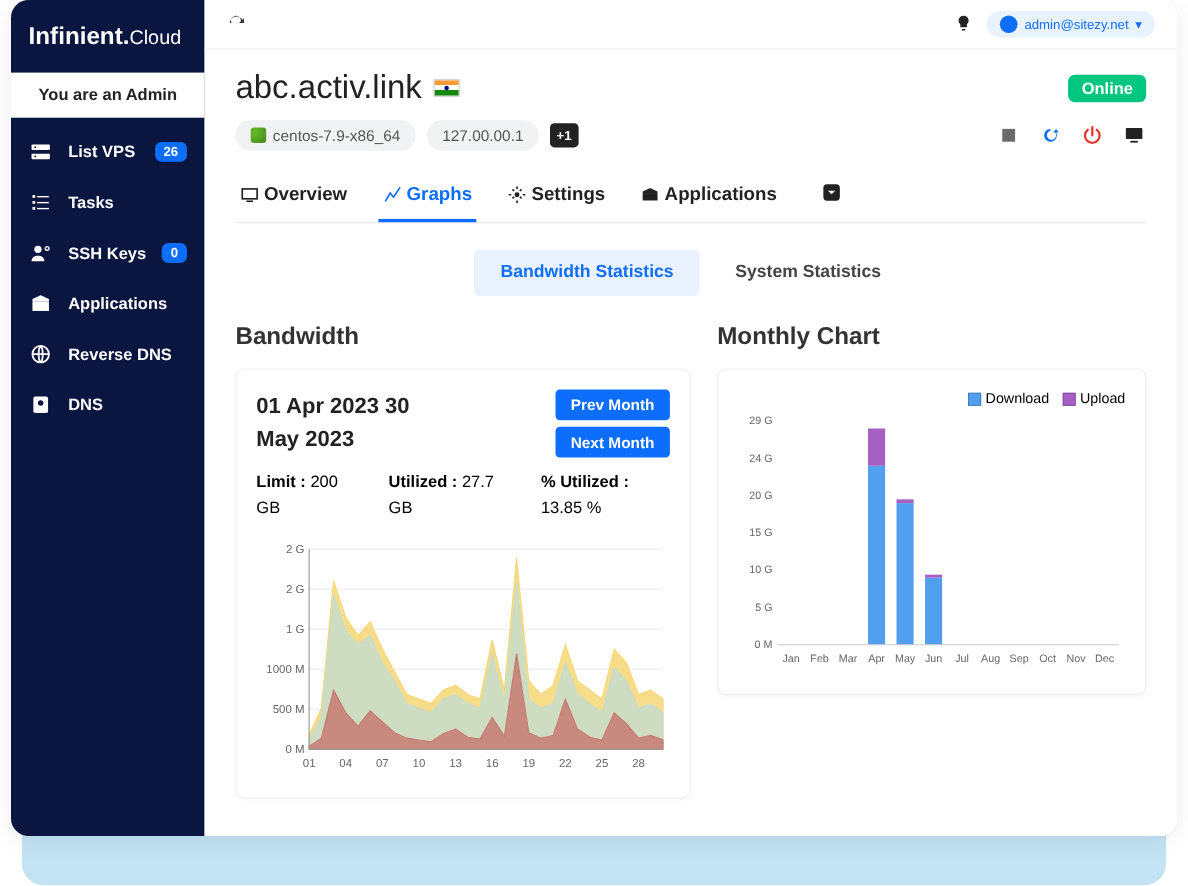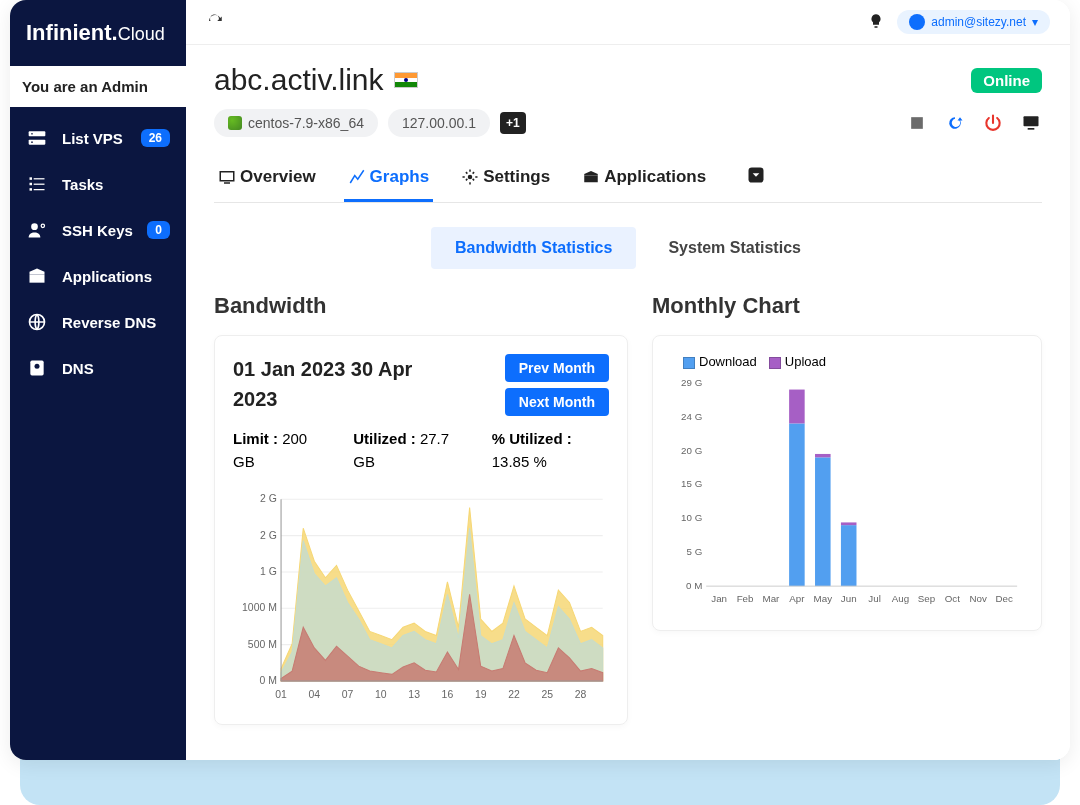--- a/index.html
+++ b/index.html
@@ -2,21 +2,21 @@
 <html><head>
 <meta charset="utf-8">
 <style>
 * { margin: 0; padding: 0; box-sizing: border-box; font-family: -apple-system, BlinkMacSystemFont, 'Segoe UI', Arial, sans-serif; }
 body { background: #fff; width: 1080px; height: 805px; overflow: hidden; position: relative; }
 .bg-shadow { position: absolute; bottom: 0; left: 20px; right: 20px; height: 80px; background: #c3e3f5; border-radius: 20px; z-index: 0; }
 .app { display: flex; background: #fff; border-radius: 16px; overflow: hidden; box-shadow: 0 4px 20px rgba(0,0,0,0.08); width: 1060px; height: 760px; position: relative; z-index: 1; margin: 0 auto; }
 .sidebar { width: 176px; background: #0b1640; color: #fff; display: flex; flex-direction: column; }
 .brand { font-size: 22px; font-weight: 700; padding: 20px 16px; }
 .brand-cloud { font-weight: 400; font-size: 18px; }
-.admin-banner { background: #fff; color: #222; text-align: left; padding: 12px; font-weight: 600; font-size: 15px; }
+.admin-banner { background: #fff; color: #222; text-align: center; padding: 12px; font-weight: 600; font-size: 15px; }
 .nav { padding: 8px 0; }
 .nav-item { display: flex; align-items: center; padding: 12px 16px; font-weight: 600; font-size: 15px; cursor: pointer; gap: 14px; }
 .nav-item .badge { margin-left: auto; background: #0d6efd; color: #fff; border-radius: 6px; padding: 2px 8px; font-size: 12px; font-weight: 700; }
 .nav-icon { width: 22px; height: 22px; display: flex; align-items: center; justify-content: center; }
 .nav-icon svg { fill: #fff; width: 20px; height: 20px; }
 .main { flex: 1; display: flex; flex-direction: column; background: #fff; }
 .topbar { display: flex; align-items: center; padding: 10px 20px; border-bottom: 1px solid #eee; gap: 10px; }
 .topbar .refresh, .topbar .bulb { width: 20px; height: 20px; cursor: pointer; }
 .user-pill { display: flex; align-items: center; gap: 6px; background: #e9f3ff; color: #0d6efd; border-radius: 20px; padding: 4px 12px; font-size: 12px; cursor: pointer; }
 .user-pill .avatar { width: 16px; height: 16px; background: #0d6efd; border-radius: 50%; display: inline-block; }
@@ -229,21 +229,21 @@
       <div class="subtabs">
         <div class="subtab active">Bandwidth Statistics</div>
         <div class="subtab">System Statistics</div>
       </div>
 
       <div class="panels">
         <div class="panel-left">
           <div class="section-title">Bandwidth</div>
           <div class="card">
             <div class="period-row">
-              <div class="period">01 Jan 2023  30 Apr 2023</div>
+              <div class="period">01 Apr 2023  30 May 2023</div>
               <div class="btns">
                 <button class="btn">Prev Month</button>
                 <button class="btn">Next Month</button>
               </div>
             </div>
             <div class="stats">
               <div><span class="label">Limit :</span> <span>200 GB</span></div>
               <div><span class="label">Utilized :</span> <span>27.7 GB</span></div>
               <div><span class="label">% Utilized :</span> <span>13.85 %</span></div>
             </div>
@@ -277,21 +277,21 @@
                   <line x1="46" y1="6" x2="46" y2="180" stroke="#999"></line>
                   <line x1="46" y1="180" x2="354" y2="180" stroke="#999"></line>
                 </svg>
             </div>
           </div>
         </div>
 
         <div class="panel-right">
           <div class="section-title">Monthly Chart</div>
           <div class="card">
-            <div class="legend" style="justify-content:flex-start">
+            <div class="legend" style="justify-content:flex-end">
               <span><span class="leg-box" style="background:#529ff0"></span><span>Download</span></span>
               <span><span class="leg-box" style="background:#a65fc5"></span><span>Upload</span></span>
             </div>
             <svg id="monthly-chart" class="chart-svg" viewBox="0 0 360 240">
                 <text x="32" y="221" text-anchor="end" class="axis-text">0 M</text>
                 <text x="32" y="186.33333333333334" text-anchor="end" class="axis-text">5 G</text>
                 <text x="32" y="151.66666666666669" text-anchor="end" class="axis-text">10 G</text>
                 <text x="32" y="117" text-anchor="end" class="axis-text">15 G</text>
                 <text x="32" y="82.33333333333334" text-anchor="end" class="axis-text">20 G</text>
                 <text x="32" y="47.66666666666666" text-anchor="end" class="axis-text">24 G</text>

